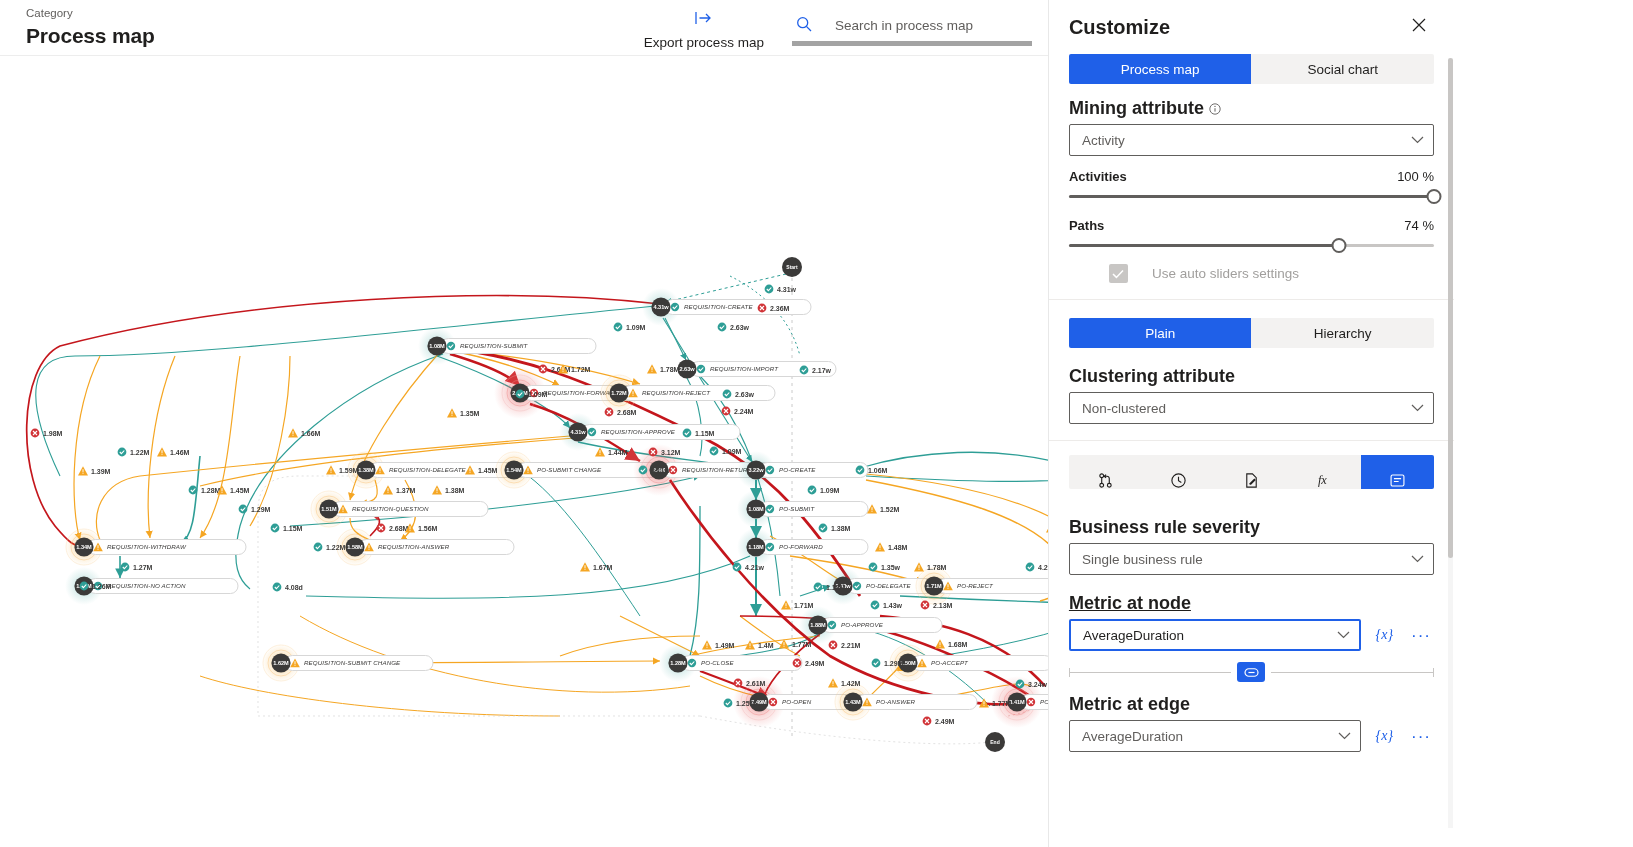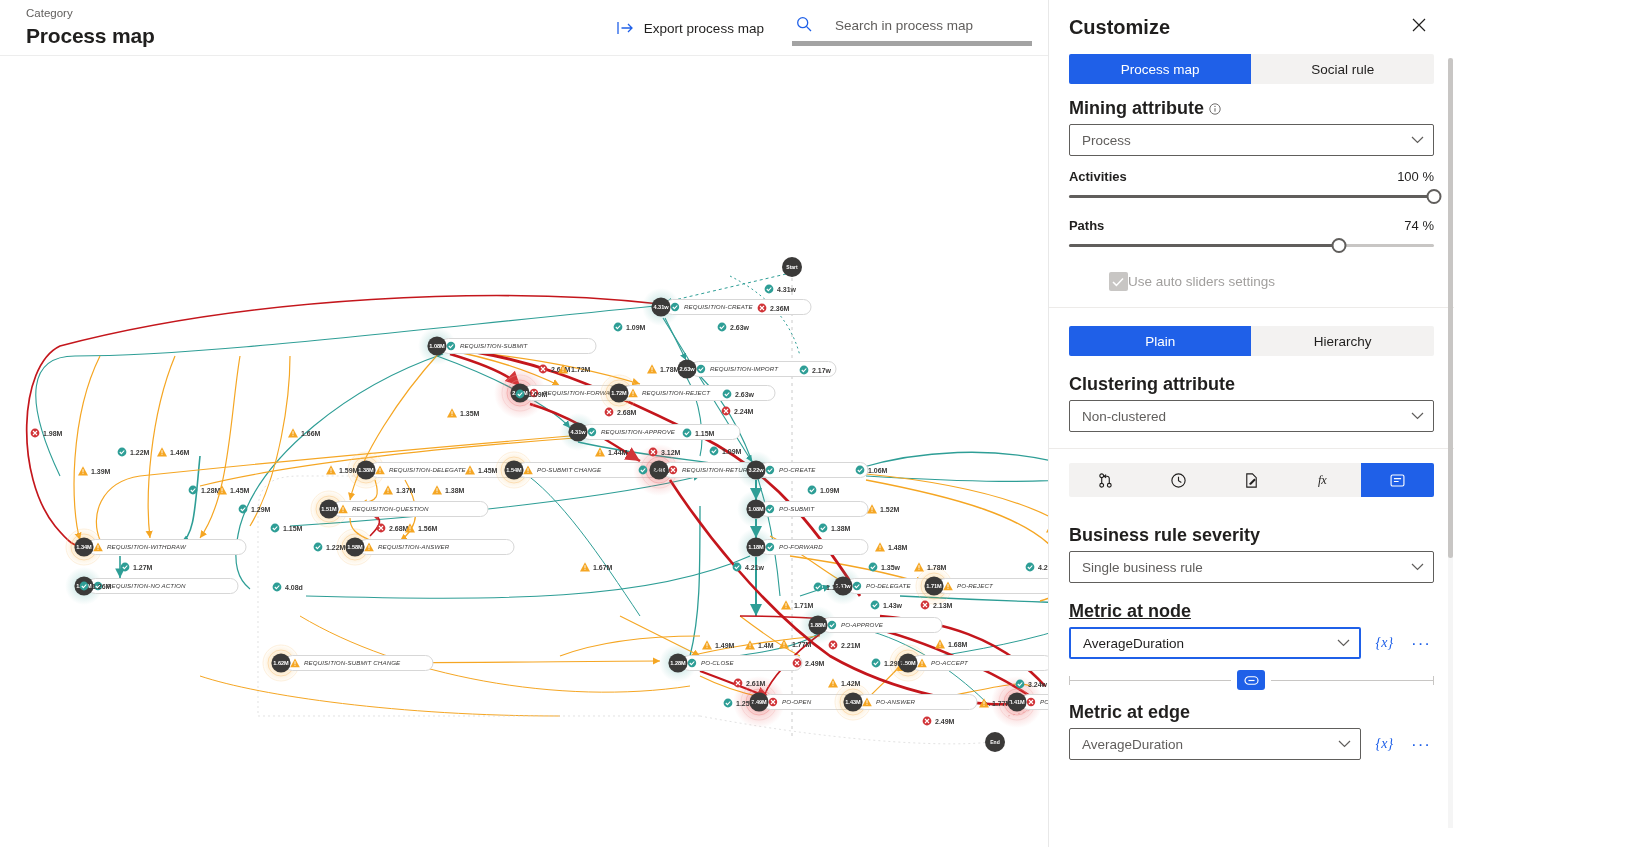--- a/index.html
+++ b/index.html
@@ -32,21 +32,21 @@
   .page-title { font-size: 21px; font-weight: 700; letter-spacing: -0.2px; line-height: 26px; margin-top: 2px; color: #201f1e; }
 
   .topbar-right {
     position: absolute; right: 16px; top: 0;
     height: 56px; display: flex; align-items: center; gap: 6px;
   }
   .export-btn {
     display: flex; align-items: center; gap: 10px;
     height: 34px; padding: 0 10px;
     font-size: 13.5px; color: #201f1e; cursor: pointer;
-    background: transparent; border: none;
+    background: transparent; border: none; flex-direction: column;
   }
   .ico-export { width: 17px; height: 14px; display: block; }
   .search-wrap {
     display: flex; align-items: center; gap: 21px;
     width: 240px; height: 36px;
     border-bottom: 5px solid #a3a3a3;
     padding: 0 2px 0 4px;
     margin-left: 12px;
   }
   .search-wrap svg { flex: 0 0 auto; }
@@ -138,33 +138,33 @@
   .track-fill {
     position: absolute; left: 0; top: 8px; height: 3px;
     background: #605e5c; border-radius: 2px;
   }
   .thumb {
     position: absolute; top: 2px; width: 15px; height: 15px;
     border: 2px solid #605e5c; background: #fff; border-radius: 50%;
     transform: translateX(-50%); cursor: pointer;
   }
 
-  .check-row { display: flex; align-items: center; gap: 0; margin-top: 18px; padding-left: 40px; }
+  .check-row { display: flex; align-items: center; gap: 24px; margin-top: 10px; padding-left: 40px; }
   .cb {
     width: 19px; height: 19px; border-radius: 2px; background: #c8c6c4;
     display: flex; align-items: center; justify-content: center; color: #fff;
   }
   .check-lab { font-size: 13.5px; color: #a19f9d; }
 
   .icon-row {
     display: flex; margin: 0 0 0 0; height: 34px;
     border-radius: 2px; overflow: hidden; background: #f3f2f1;
   }
   .icon-row .ib {
-    flex: 1; display: flex; align-items: center; justify-content: center;
+    flex: 1; display: flex; align-items: flex-end; justify-content: center;
     cursor: pointer; color: #201f1e;
   }
   .icon-row .ib.active { background: #1f60e8; color: #fff; }
 
   .metric-row { display: flex; align-items: center; gap: 12px; margin-top: 5px; }
   .metric-row .select { flex: 1; }
   .fx-btn, .dots-btn {
     background: none; border: none; cursor: pointer; color: #1f60e8;
     font-size: 14px; padding: 2px 3px; line-height: 1;
     font-family: "Liberation Serif", serif; font-style: italic;
@@ -996,36 +996,36 @@
       <div class="panel-title">Customize</div>
       <button class="close-btn">
         <svg width="14" height="14" viewBox="0 0 14 14">
             <path d="M1 1L13 13M13 1L1 13" stroke="#201f1e" stroke-width="1.2"></path>
           </svg>
       </button>
     </div>
 
     <div class="seg">
       <div class="active">Process map</div>
-      <div>Social rule</div>
+      <div>Social chart</div>
     </div>
 
     <div class="section">
       <div class="field-label">
         <span>Mining attribute</span>
         <span class="info-ico">
           <svg width="12" height="12" viewBox="0 0 12 12">
               <circle cx="6" cy="6" r="5.2" stroke="#605e5c" fill="none" stroke-width="0.9"></circle>
               <path d="M6 5.2v3.4" stroke="#605e5c" stroke-width="1"></path>
               <circle cx="6" cy="3.4" r="0.65" fill="#605e5c"></circle>
             </svg>
         </span>
       </div>
       <div class="select">
-        <span>Process</span>
+        <span>Activity</span>
         <span class="chev">
           <svg width="13" height="8" viewBox="0 0 13 8">
               <path d="M1 1l5.5 5.5L12 1" stroke="#605e5c" fill="none" stroke-width="1.2"></path>
             </svg>
         </span>
       </div>
 
       <div class="slider-row">
         <span class="slider-name">Activities</span>
         <span class="slider-val">100 %</span>

